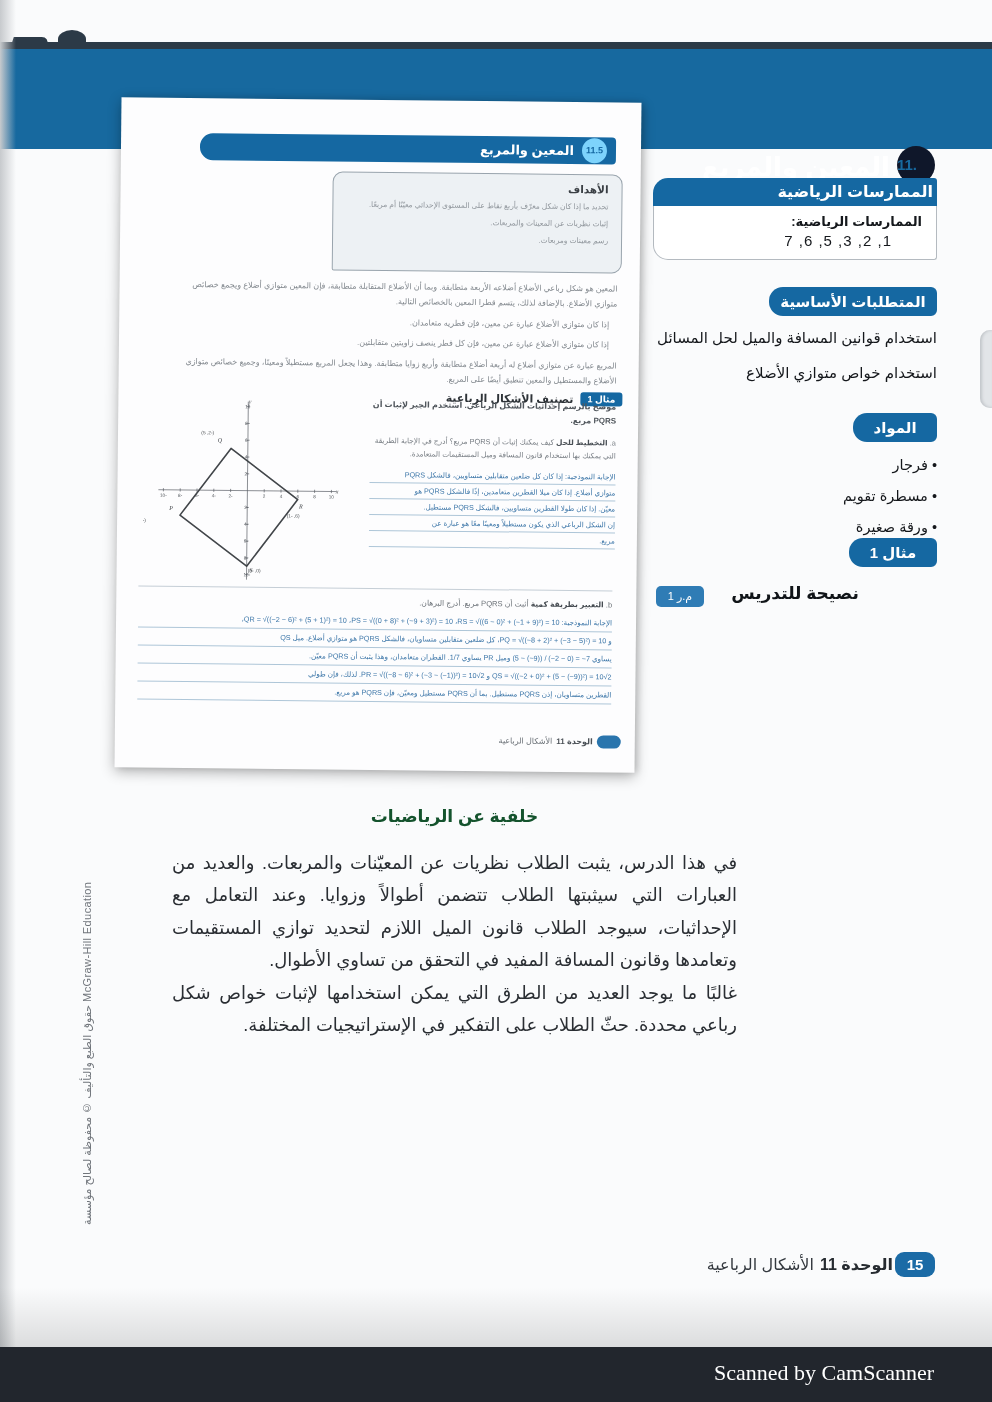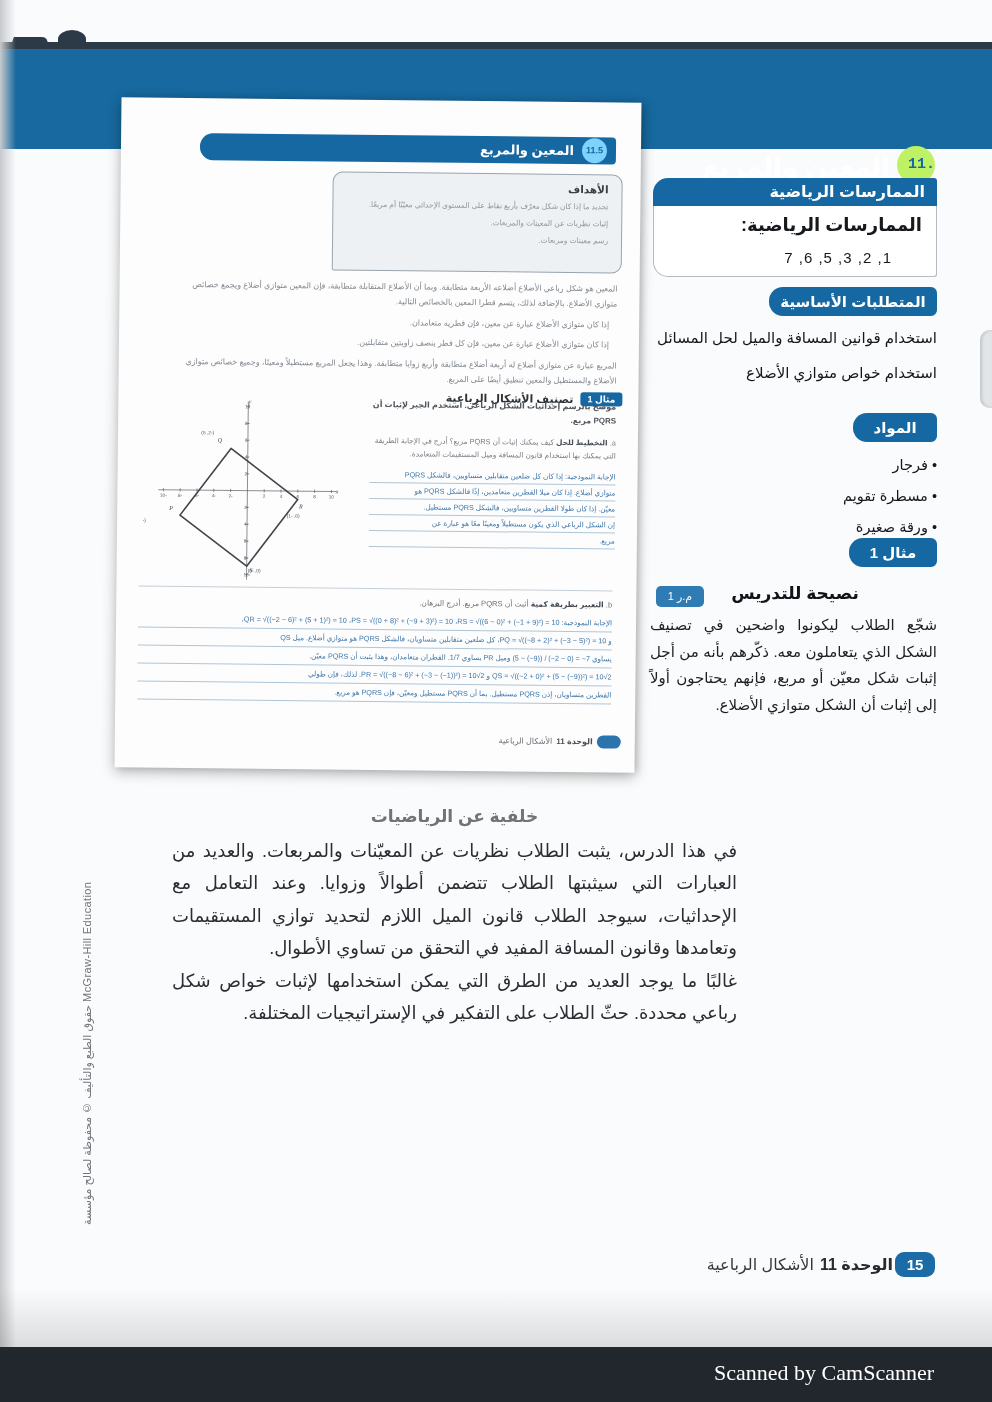--- a/index.html
+++ b/index.html
@@ -19,21 +19,21 @@
   .topline { position:absolute; left:0; top:42px; width:100%; height:7px; background:#2c3a47; }
   .doodle { position:absolute; left:12px; top:29px; width:90px; height:20px; }
   .doodle::before { content:""; position:absolute; left:0; top:8px; width:36px; height:11px;
     background:#2c3a47; border-radius:0 8px 2px 0; transform:skewX(-18deg); }
   .doodle::after { content:""; position:absolute; left:46px; top:1px; width:28px; height:18px;
     background:#2c3a47; border-radius:55% 55% 0 0; }
   .band { position:absolute; left:0; top:49px; width:100%; height:100px; background:#17699f; }
   .band-title { position:absolute; top:103px; right:102px; color:#fff; font-weight:bold;
     font-size:26px; direction:rtl; letter-spacing:.5px; }
   .band-badge { position:absolute; top:97px; right:57px; width:38px; height:38px; border-radius:50%;
-    background:#bef264; color:#17699f; font-weight:bold; font-size:15px; text-align:right; line-height:38px;font-family:Liberation Mono, monospace; }
+    background:#0f172a; color:#17699f; font-weight:bold; font-size:15px; text-align:left; line-height:38px; }
 
   
   .scan { position:absolute; left:118px; top:100px; width:520px; height:670px; background:#fdfdfe;
     transform:rotate(.6deg); z-index:2;
     box-shadow:0 4px 14px rgba(0,0,0,.30), 3px 0 6px rgba(0,0,0,.12); }
   .scan * { direction:rtl; }
   .s-bar { position:absolute; left:79px; top:35px; width:416px; height:27px; background:#1568a2;
     border-radius:13px 4px 4px 13px; }
   .s-bar-title { position:absolute; right:42px; top:0; line-height:27px; color:#fff;
     font-weight:bold; font-size:13px; }
@@ -71,46 +71,46 @@
   .ax { stroke:#5b6066; stroke-width:.7; }
   .axl { font-size:6px; font-style:italic; fill:#45494d; font-family:"Liberation Serif",serif; }
   .tk { font-size:4.6px; fill:#565b60; }
   .quad { fill:none; stroke:#42464a; stroke-width:1.6; stroke-linejoin:round; }
   .vl { font-size:6px; font-style:italic; fill:#3f4347; font-family:"Liberation Serif",serif; }
   .vc { font-size:4.8px; fill:#4a4e52; }
 
   
   .sb-box { position:absolute; left:653px; top:178px; width:284px; }
   .sb-box-head { height:28px; background:#1568a2; border-radius:15px 3px 0 0; color:#fff;
-    font-weight:bold; font-size:16px; text-align:right; line-height:28px; padding-right:12px; direction:rtl; }
+    font-weight:bold; font-size:16px; text-align:right; line-height:28px; padding-right:4px; direction:rtl; }
   .sb-box-body { background:#fff; border:1px solid #b4bac0; border-top:none; border-radius:0 0 3px 15px;
     padding:8px 14px 10px; direction:rtl; text-align:right; }
-  .sb-box-body .lbl { font-weight:bold; font-size:18px; color:#15181c; }
-  .sb-box-body .nums { font-size:15px; color:#15181c; padding-right:30px; margin-top:13px; letter-spacing:1px; }
+  .sb-box-body .lbl { font-weight:bold; font-size:13px; color:#15181c; }
+  .sb-box-body .nums { font-size:15px; color:#15181c; padding-right:30px; margin-top:3px; letter-spacing:1px; }
   .pill { position:absolute; background:#1568a2; color:#fff; font-weight:bold; font-size:15px;
     text-align:center; border-radius:14px 6px 6px 14px; height:29px; line-height:29px; }
   .pill-prereq { top:287px; left:769px; width:168px; }
   .pill-mat { top:413px; left:853px; width:84px; }
   .pill-ex { top:538px; left:849px; width:88px; }
   .sb-prereq { position:absolute; top:325px; left:653px; width:284px; direction:rtl; 
     font-size:15px; color:#14171b; line-height:1.75; }
   .sb-prereq p { margin-bottom:9px; }
   .sb-mats { position:absolute; top:450px; left:653px; width:284px; direction:rtl; text-align:right; }
   .sb-mats li { list-style:none; font-size:14.5px; color:#14171b; line-height:31px; }
   .sb-mats li::before { content:"• "; }
   .tip-head { position:absolute; top:583px; left:653px; width:284px; direction:rtl; text-align:center;
     font-weight:bold; font-size:17px; color:#101418; }
   .tip-badge { position:absolute; top:586px; left:656px; width:48px; height:21px; background:#2f7cb5;
     border-radius:5px; color:#fff; font-size:11px; text-align:center; line-height:21px; direction:rtl; }
   .tip-text { position:absolute; top:612px; left:650px; width:287px; direction:rtl;
     text-align:justify; font-size:15px; line-height:1.78; color:#1c2025; }
 
   
   .mathbg { position:absolute; top:806px; left:172px; width:565px; direction:rtl; }
-  .mathbg h3 { text-align:center; font-size:17px; color:#737373; margin-bottom:8px; letter-spacing:.3px; }
+  .mathbg h3 { text-align:center; font-size:17px; color:#14532d; margin-bottom:20px; letter-spacing:.3px; }
   .mathbg p { text-align:justify; font-size:18px; line-height:1.8; color:#2a2e33; }
 
   
   .copyright { position:absolute; left:80px; top:895px; height:330px; writing-mode:vertical-rl;
     transform:rotate(180deg); font-size:11px; color:#70757b; letter-spacing:.4px; white-space:nowrap; }
 
   
   .unit-footer { position:absolute; top:1252px; right:57px; display:flex; direction:rtl;
     align-items:center; font-size:16px; color:#33383e; }
   .pf-badge { width:40px; height:25px; background:#1b6ba6; border-radius:9px; color:#fff;
@@ -274,21 +274,20 @@
   <ul class="sb-mats">
     <li>فرجار</li>
     <li>مسطرة تقويم</li>
     <li>ورقة صغيرة</li>
   </ul>
 
   <div class="pill pill-ex">مثال 1</div>
 
   <div class="tip-head">نصيحة للتدريس</div>
   <div class="tip-badge">م.ر 1</div>
-  <div class="tip-text">شجّع الطلاب ليكونوا واضحين في تصنيف الشكل الذي يتعاملون معه. ذكّرهم بأنه من أجل إثبات شكل معيّن أو مربع، فإنهم يحتاجون أولاً إلى إثبات أن الشكل متوازي الأضلاع.</div>
 
   <div class="mathbg">
     <h3>خلفية عن الرياضيات</h3>
     <p>في هذا الدرس، يثبت الطلاب نظريات عن المعيّنات والمربعات. والعديد من العبارات التي سيثبتها الطلاب تتضمن أطوالاً وزوايا. وعند التعامل مع الإحداثيات، سيوجد الطلاب قانون الميل اللازم لتحديد توازي المستقيمات وتعامدها وقانون المسافة المفيد في التحقق من تساوي الأطوال.</p>
     <p>غالبًا ما يوجد العديد من الطرق التي يمكن استخدامها لإثبات خواص شكل رباعي محددة. حثّ الطلاب على التفكير في الإستراتيجيات المختلفة.</p>
   </div>
 
   <div class="copyright">حقوق الطبع والتأليف © محفوظة لصالح مؤسسة McGraw-Hill Education</div>
 
   <div class="unit-footer">

